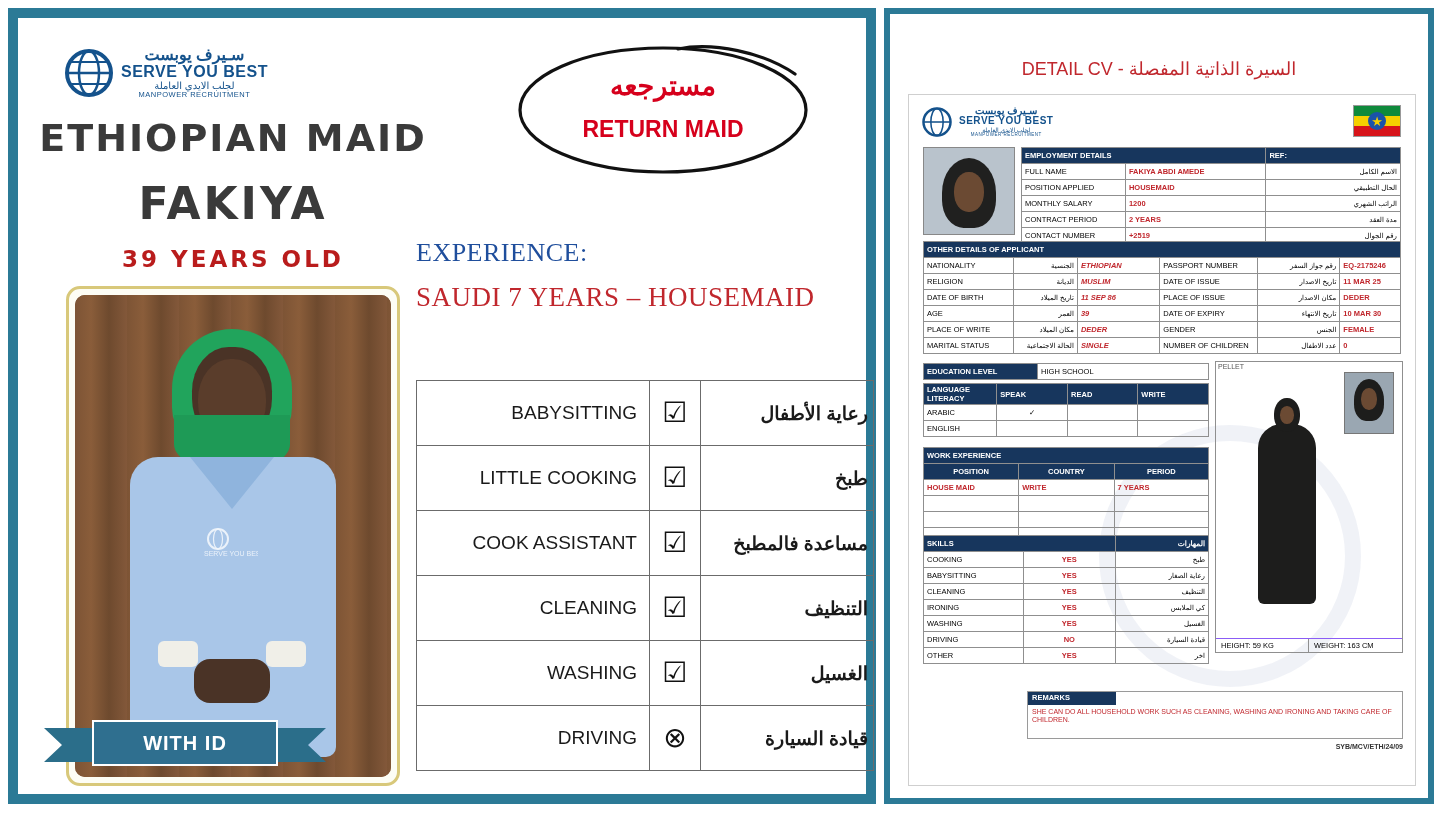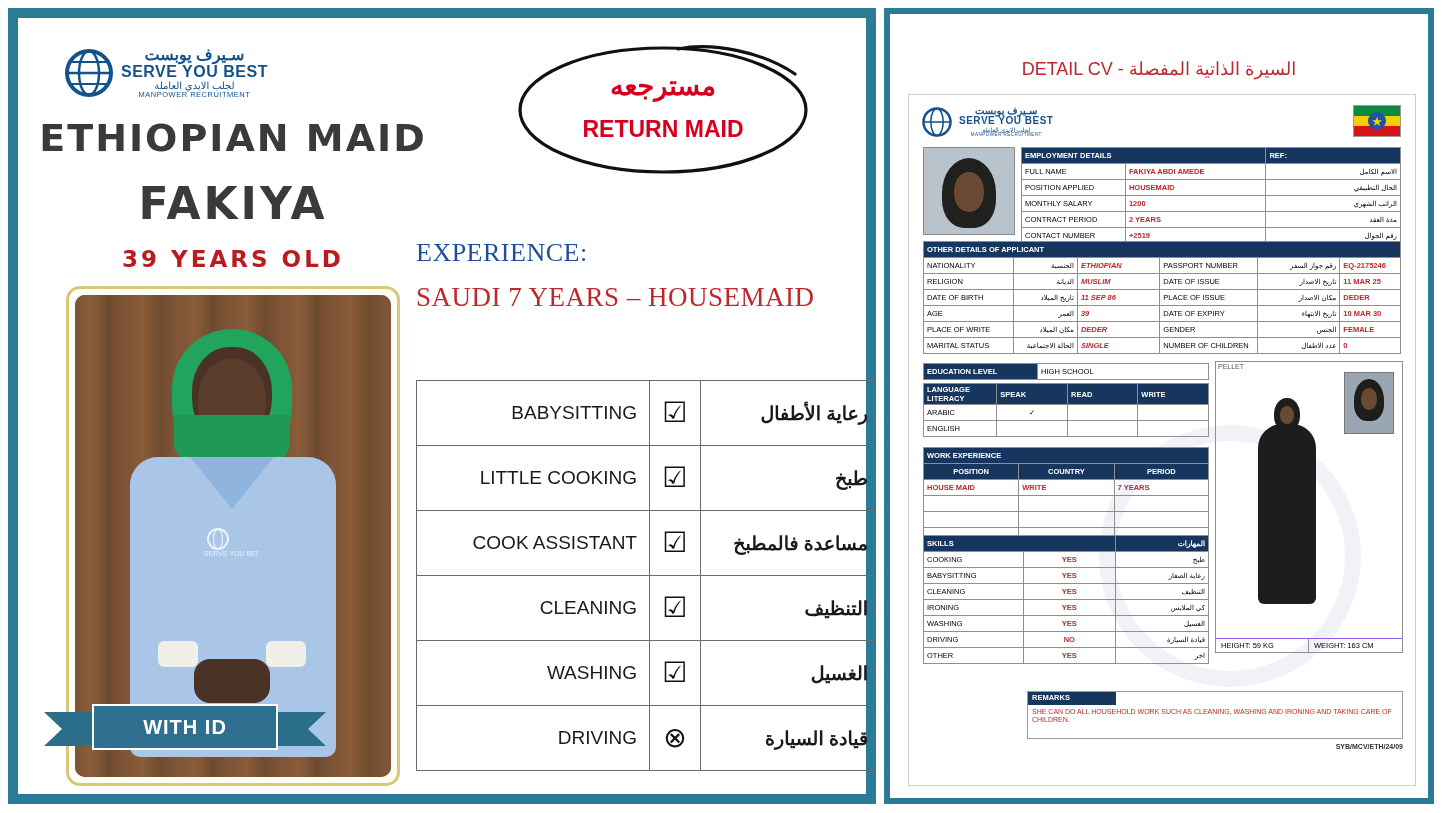--- a/index.html
+++ b/index.html
@@ -66,21 +66,21 @@
   .face{position:absolute;left:84px;top:30px;width:68px;height:84px;border-radius:48%;background:#5a3d2b;}
   .scarf-front{position:absolute;left:60px;top:86px;width:116px;height:58px;border-radius:0 0 50% 50%;background:#1e9a56;}
   .body{position:absolute;left:16px;top:128px;width:206px;height:300px;border-radius:28px 28px 10px 10px;background:#a9c6e8;}
   .collar{position:absolute;left:76px;top:128px;width:84px;height:52px;background:#8fb4dd;clip-path:polygon(0 0,100% 0,50% 100%);}
   .hands{position:absolute;left:80px;top:330px;width:76px;height:44px;border-radius:16px;background:#4a3326;}
   .cuffL{position:absolute;left:44px;top:312px;width:40px;height:26px;background:#f0efe8;border-radius:6px;}
   .cuffR{position:absolute;left:152px;top:312px;width:40px;height:26px;background:#f0efe8;border-radius:6px;}
   .badge-logo{position:absolute;left:88px;top:196px;width:56px;height:34px;opacity:.85;}
 
   .ribbon{
-    position:absolute;left:26px;bottom:40px;width:282px;height:50px;margin-top:7px;
+    position:absolute;left:26px;bottom:24px;width:282px;height:50px;margin-top:7px;
   }
   .ribbon-tail-l,.ribbon-tail-r{position:absolute;top:8px;width:70px;height:34px;background:#2b6e8a;}
   .ribbon-tail-l{left:0;clip-path:polygon(0 0,100% 0,100% 100%,0 100%,18px 50%);}
   .ribbon-tail-r{right:0;clip-path:polygon(0 0,100% 0,calc(100% - 18px) 50%,100% 100%,0 100%);}
   .ribbon-main{
     position:absolute;left:48px;top:0;width:186px;height:46px;background:#2f6f8f;
     border:2px solid #ffffff;box-sizing:border-box;display:flex;align-items:center;justify-content:center;
     color:#ffffff;font-size:20px;font-weight:bold;letter-spacing:1px;
   }
 

